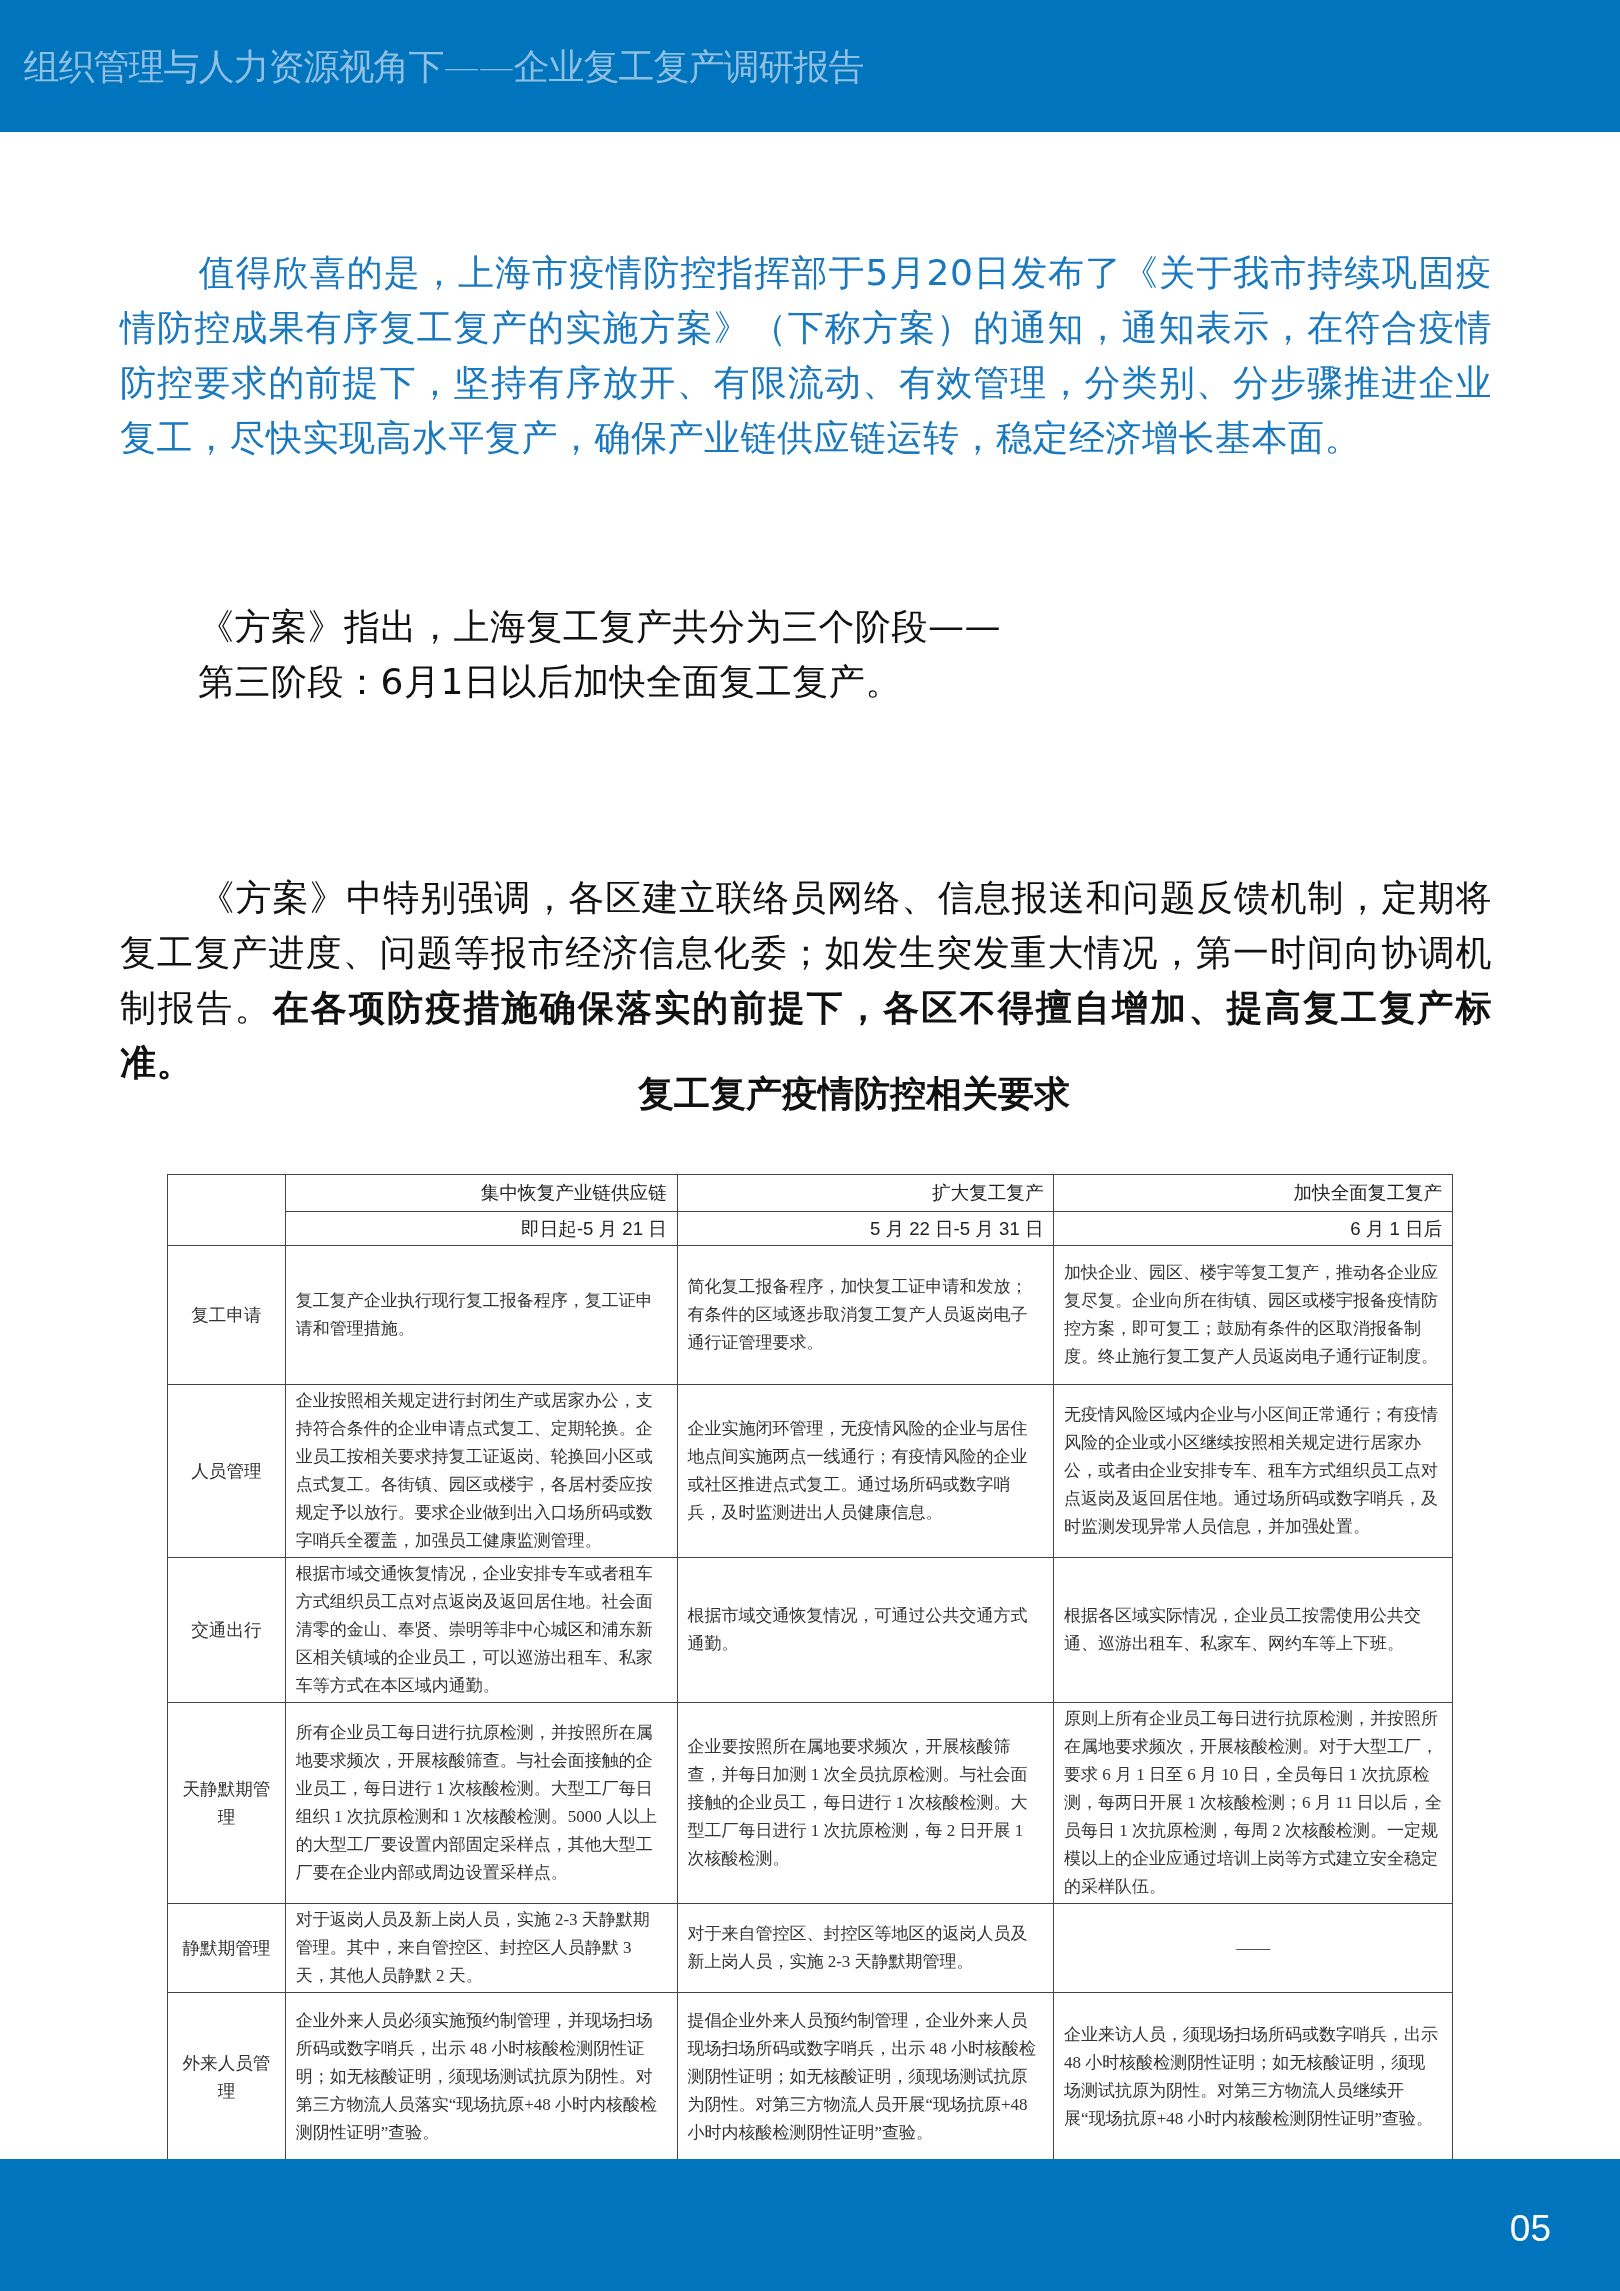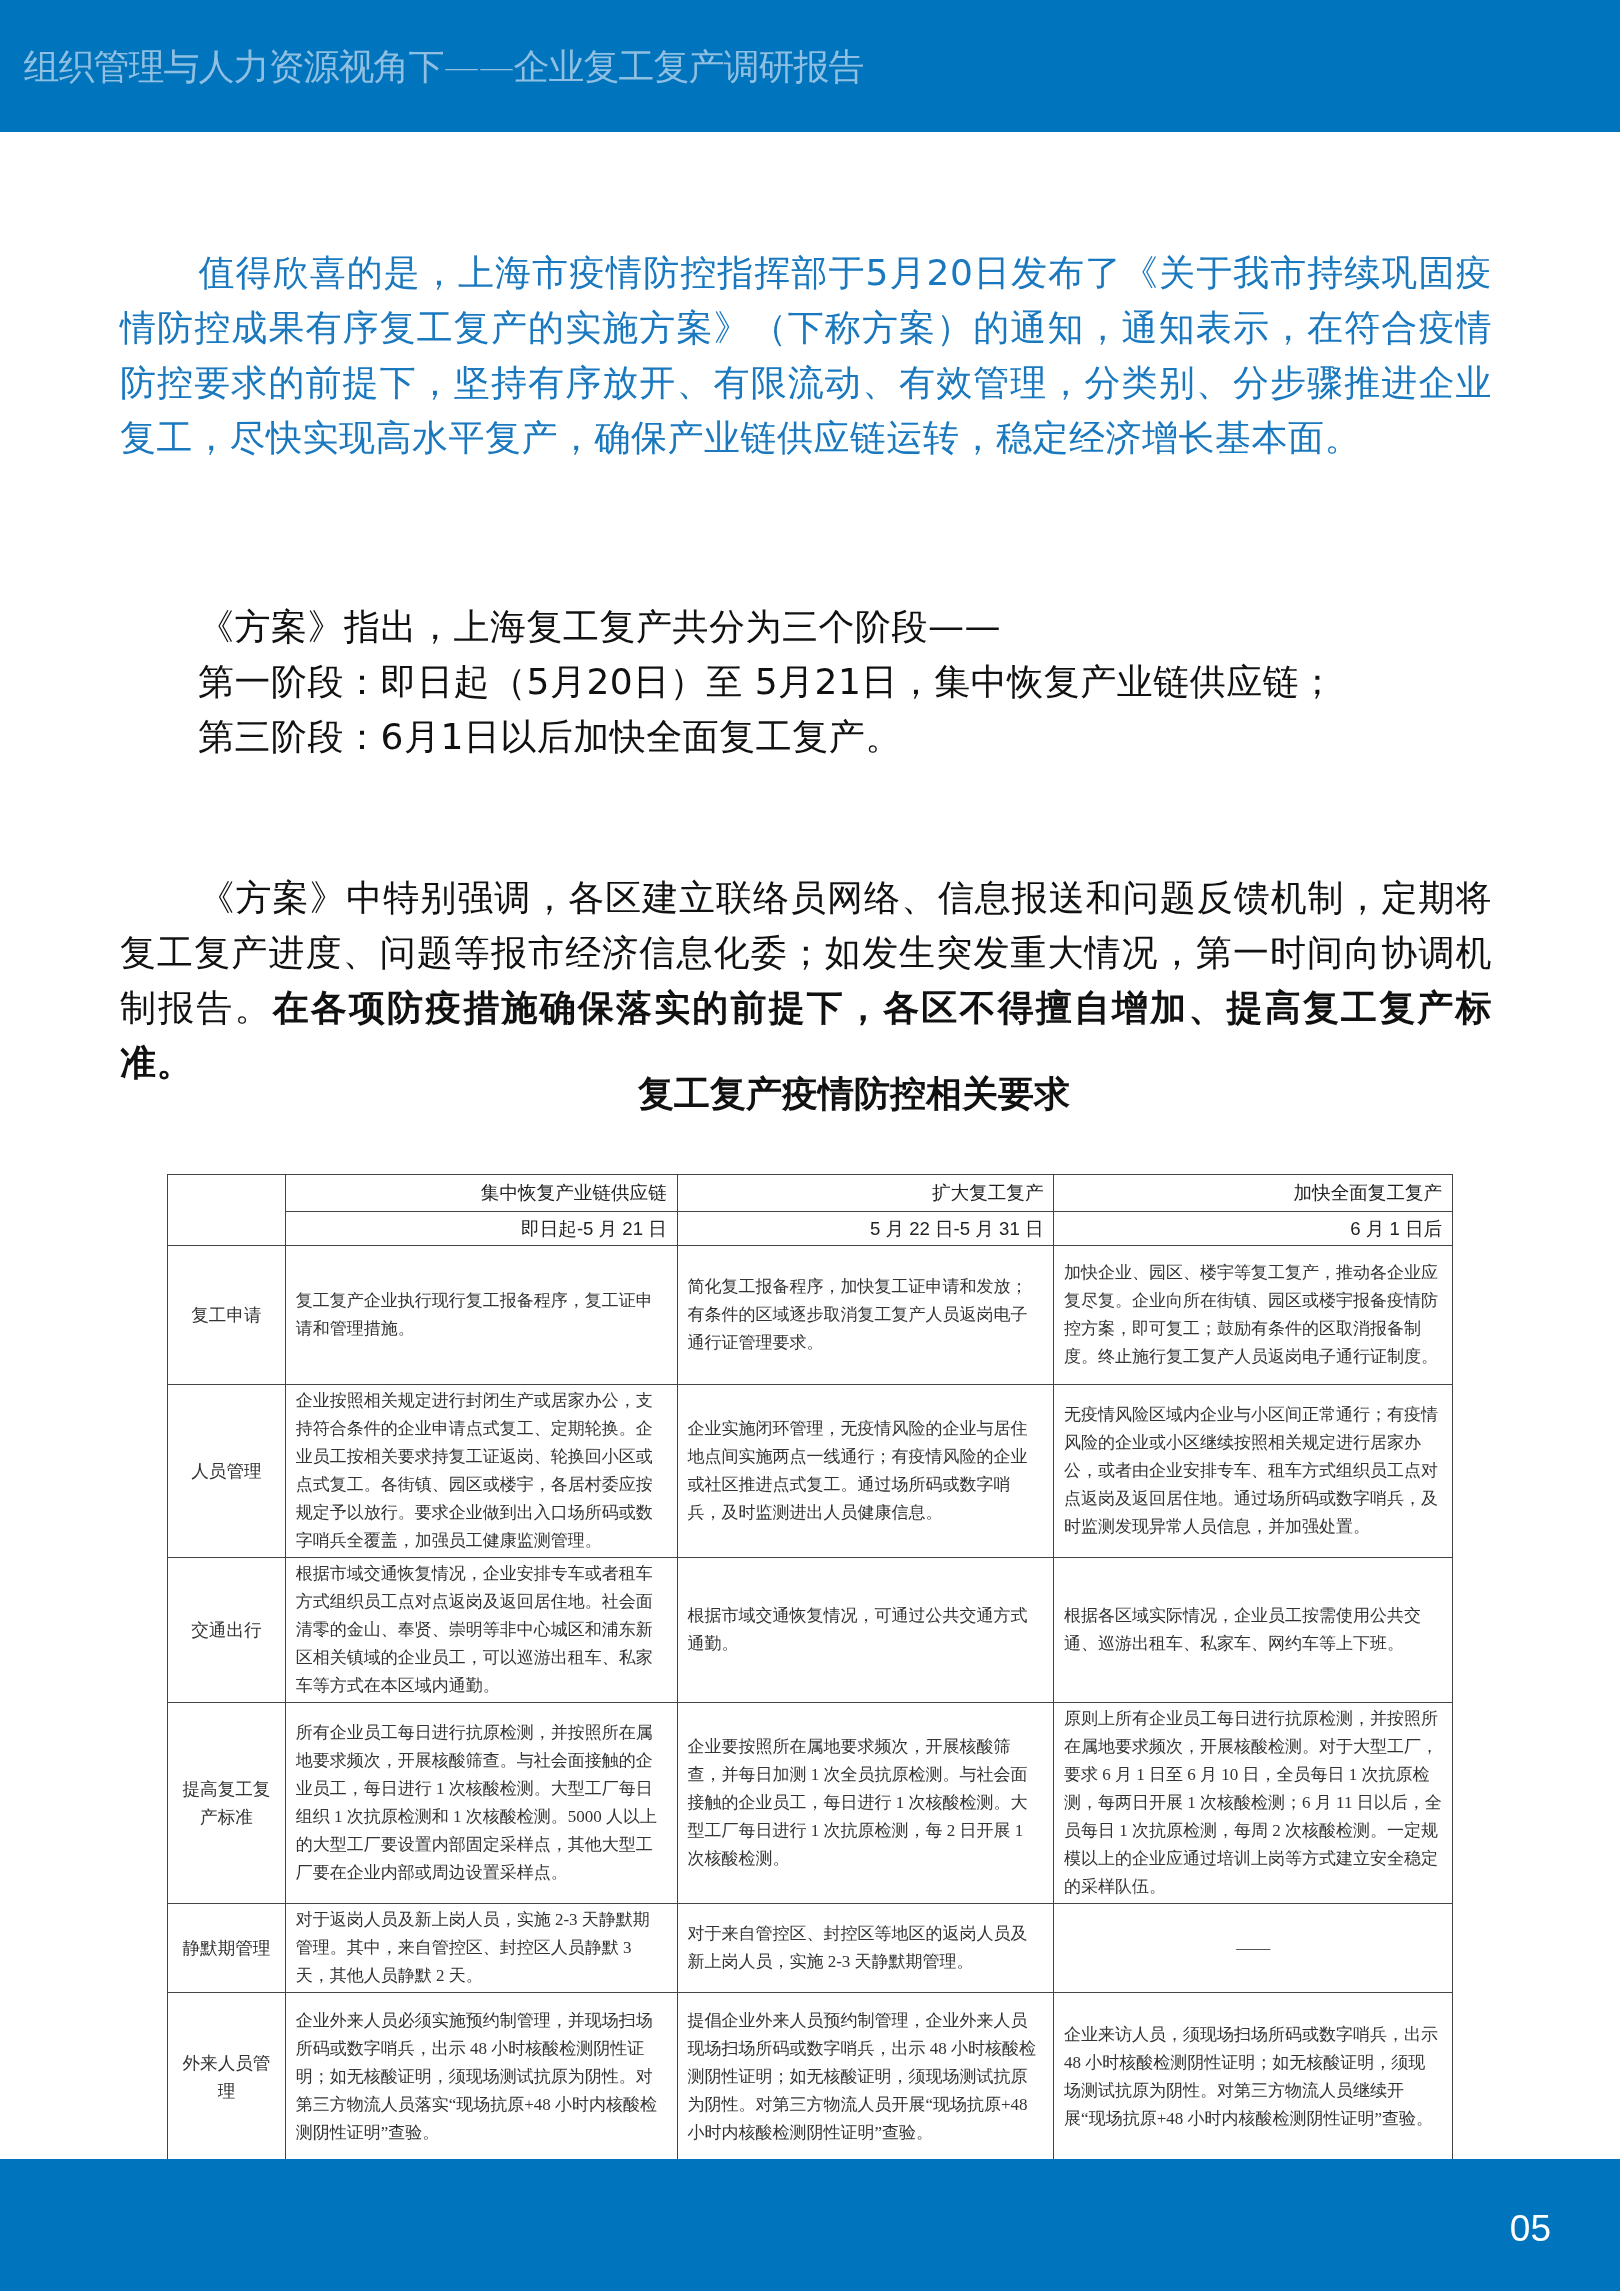--- a/index.html
+++ b/index.html
@@ -53,21 +53,20 @@
 <body>
 
 <div class="header-band">
   <div class="header-title">组织管理与人力资源视角下——企业复工复产调研报告</div>
 </div>
 
 <p class="para blue" style="top:245px;"><span class="indent"></span><span>值得欣喜的是，上海市疫情防控指挥部于5月20日发布了《关于我市持续巩固疫情防控成果有序复工复产的实施方案》（下称方案）的通知，通知表示，在符合疫情防控要求的前提下，坚持有序放开、有限流动、有效管理，分类别、分步骤推进企业复工，尽快实现高水平复产，确保产业链供应链运转，稳定经济增长基本面。</span></p>
 
 <div class="para black" style="top:574px;">
   <span class="phase-line">《方案》指出，上海复工复产共分为三个阶段——</span>
-  <span class="phase-line">第一阶段：即日起（5月20日）至 5月21日，集中恢复产业链供应链；</span>
   <span class="phase-line">第三阶段：6月1日以后加快全面复工复产。</span>
 </div>
 
 <p class="para black" style="top:845px;"><span class="indent"></span><span>《方案》中特别强调，各区建立联络员网络、信息报送和问题反馈机制，定期将复工复产进度、问题等报市经济信息化委；如发生突发重大情况，第一时间向协调机制报告。</span><span class="bold">在各项防疫措施确保落实的前提下，各区不得擅自增加、提高复工复产标准。</span></p>
 
 <div class="table-title">复工复产疫情防控相关要求</div>
 
 <table class="req">
   <colgroup>
     <col style="width:118px">
@@ -99,21 +98,21 @@
     <td>企业实施闭环管理，无疫情风险的企业与居住地点间实施两点一线通行；有疫情风险的企业或社区推进点式复工。通过场所码或数字哨兵，及时监测进出人员健康信息。</td>
     <td>无疫情风险区域内企业与小区间正常通行；有疫情风险的企业或小区继续按照相关规定进行居家办公，或者由企业安排专车、租车方式组织员工点对点返岗及返回居住地。通过场所码或数字哨兵，及时监测发现异常人员信息，并加强处置。</td>
   </tr>
   <tr style="height:135px;">
     <td class="rowlabel">交通出行</td>
     <td>根据市域交通恢复情况，企业安排专车或者租车方式组织员工点对点返岗及返回居住地。社会面清零的金山、奉贤、崇明等非中心城区和浦东新区相关镇域的企业员工，可以巡游出租车、私家车等方式在本区域内通勤。</td>
     <td>根据市域交通恢复情况，可通过公共交通方式通勤。</td>
     <td>根据各区域实际情况，企业员工按需使用公共交通、巡游出租车、私家车、网约车等上下班。</td>
   </tr>
   <tr style="height:198px;">
-    <td class="rowlabel">提高复工复产标准</td>
+    <td class="rowlabel">天静默期管理</td>
     <td>所有企业员工每日进行抗原检测，并按照所在属地要求频次，开展核酸筛查。与社会面接触的企业员工，每日进行 1 次核酸检测。大型工厂每日组织 1 次抗原检测和 1 次核酸检测。5000 人以上的大型工厂要设置内部固定采样点，其他大型工厂要在企业内部或周边设置采样点。</td>
     <td>企业要按照所在属地要求频次，开展核酸筛查，并每日加测 1 次全员抗原检测。与社会面接触的企业员工，每日进行 1 次核酸检测。大型工厂每日进行 1 次抗原检测，每 2 日开展 1 次核酸检测。</td>
     <td>原则上所有企业员工每日进行抗原检测，并按照所在属地要求频次，开展核酸检测。对于大型工厂，要求 6 月 1 日至 6 月 10 日，全员每日 1 次抗原检测，每两日开展 1 次核酸检测；6 月 11 日以后，全员每日 1 次抗原检测，每周 2 次核酸检测。一定规模以上的企业应通过培训上岗等方式建立安全稳定的采样队伍。</td>
   </tr>
   <tr style="height:89px;">
     <td class="rowlabel">静默期管理</td>
     <td>对于返岗人员及新上岗人员，实施 2-3 天静默期管理。其中，来自管控区、封控区人员静默 3 天，其他人员静默 2 天。</td>
     <td>对于来自管控区、封控区等地区的返岗人员及新上岗人员，实施 2-3 天静默期管理。</td>
     <td class="dash">——</td>
   </tr>

